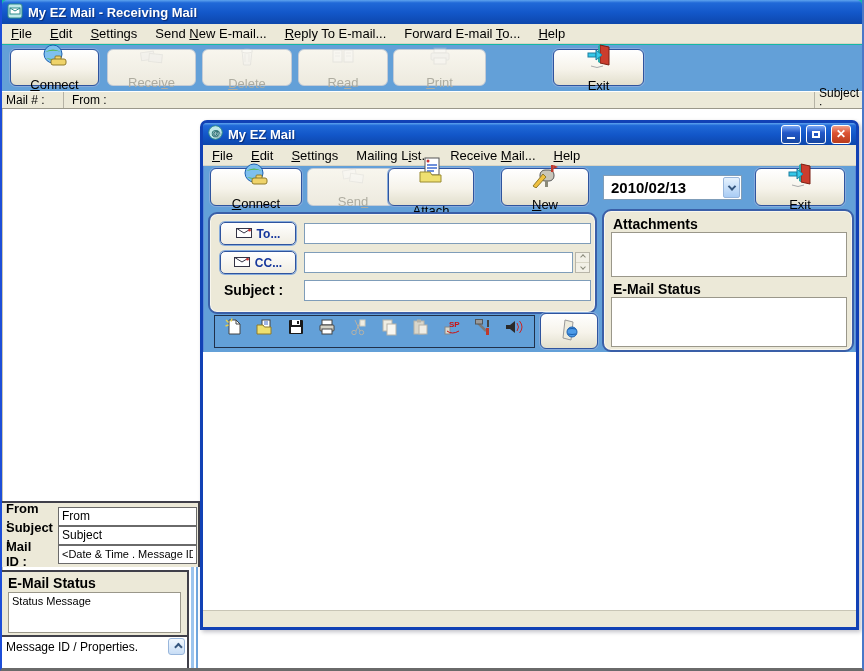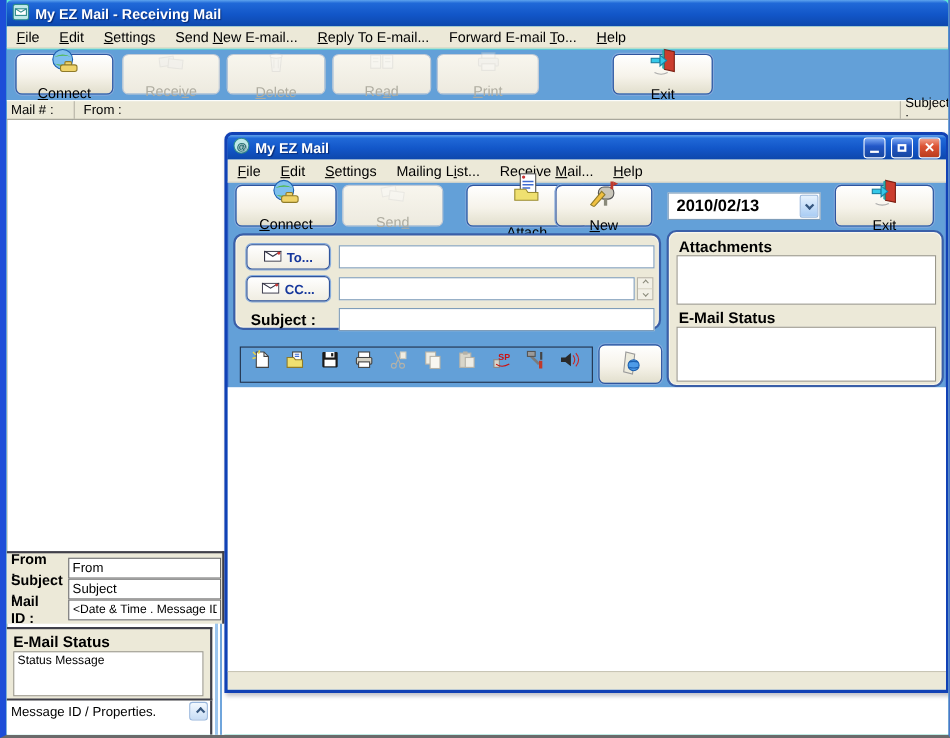--- a/index.html
+++ b/index.html
@@ -1,20 +1,20 @@
 <!DOCTYPE html>
 <html><head>
 <meta charset="utf-8">
 <style>
   * { margin:0; padding:0; box-sizing:border-box; }
   html,body { background:#9a9a9a; }
   #screen{
     position:relative; width:864px; height:671px; overflow:hidden;
-    background:#5eead4; font-family:"Liberation Sans",sans-serif;
-    border-left:6px solid #1d4ed8; border-right:2px solid #4A78C8;
+    background:#14b8a6; font-family:"Liberation Sans",sans-serif;
+    border-left:2px solid #1d4ed8; border-right:2px solid #4A78C8;
     border-bottom:3px solid #6a6a6a;
   }
   
   .titlebar{
     position:absolute; left:0; top:0; right:0; height:24px;
     background:linear-gradient(180deg,#5EA4EE 0%,#2069D8 12%,#1256C8 55%,#0D47AC 100%);
     color:#fff; font-weight:bold; font-size:13px;
     display:flex; align-items:center; gap:5px; padding:0 5px;
     text-shadow:1px 1px 1px rgba(0,0,30,.45);
     border-radius:5px 5px 0 0;
@@ -316,21 +316,21 @@
         <span>
           <svg width="24" height="20">
               <g fill="#FBFAF5" stroke="#D8D5C8">
                 <rect x="2" y="5" width="13" height="8" transform="rotate(-10 8 9)"></rect>
                 <rect x="9" y="9" width="13" height="8" transform="rotate(8 15 13)"></rect>
               </g>
             </svg>
         </span>
         <span>Sen<u>d</u></span>
       </div>
-      <div class="xp-btn" style="left:217px;top:2px;width:110px;height:38px;gap:17px;">
+      <div class="xp-btn" style="left:185px;top:2px;width:86px;height:38px;gap:17px;">
         <span>
           <svg width="26" height="26">
               <rect x="7" y="1" width="14" height="17" fill="#fff" stroke="#555"></rect>
               <circle cx="10" cy="4" r="1.5" fill="#C33"></circle>
               <path d="M9 8h10M9 11h10M9 14h7" stroke="#3F6BD0" stroke-width="1.4"></path>
               <path d="M2 15 h10 l2 3 h9 v7 H2 Z" fill="#EFE070" stroke="#9a8b30"></path>
             </svg>
         </span>
         <span><u>A</u>ttach</span>
       </div>
@@ -360,21 +360,21 @@
               <polygon points="14,2 23,4 23,22 14,20" fill="#CB3D2E" stroke="#7A1F12"></polygon>
               <polygon points="12,3 14,2 14,20 12,19" fill="#2AA9A9"></polygon>
               <rect x="2" y="10" width="8" height="4" fill="#35C8E8" stroke="#1C7FA0"></rect>
               <polygon points="10,7 16,12 10,17" fill="#35C8E8" stroke="#1C7FA0"></polygon>
               <path d="M5 23 q6 3 12 0" stroke="#aaa" fill="none"></path>
             </svg>
         </span>
         <span>E<u>x</u>it</span>
       </div>
 
-      <div class="gb" style="left:5px;top:46px;width:389px;height:88px;">
+      <div class="gb" style="left:5px;top:46px;width:389px;height:102px;">
         <div class="smallbtn" style="left:10px;top:8px;width:76px;height:23px;">
           <span>
             <svg width="16" height="10">
                 <rect x="0.5" y="0.5" width="15" height="9" fill="#fff" stroke="#334"></rect>
                 <path d="M0 0 L8 5 L16 0" stroke="#334" fill="none"></path>
                 <circle cx="13.5" cy="2.2" r="1.3" fill="#C33"></circle>
               </svg>
           </span>
           <span>To...</span>
         </div>

